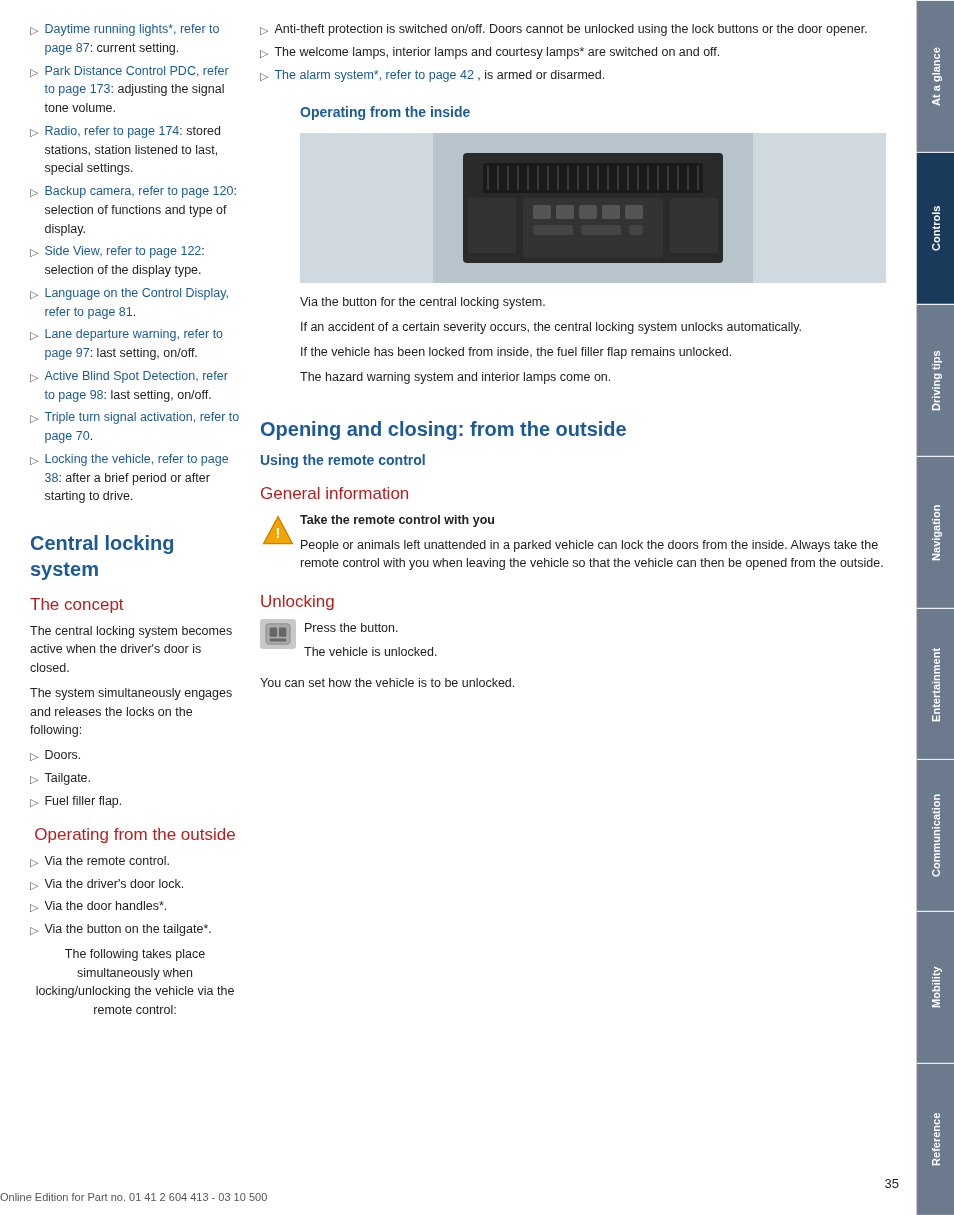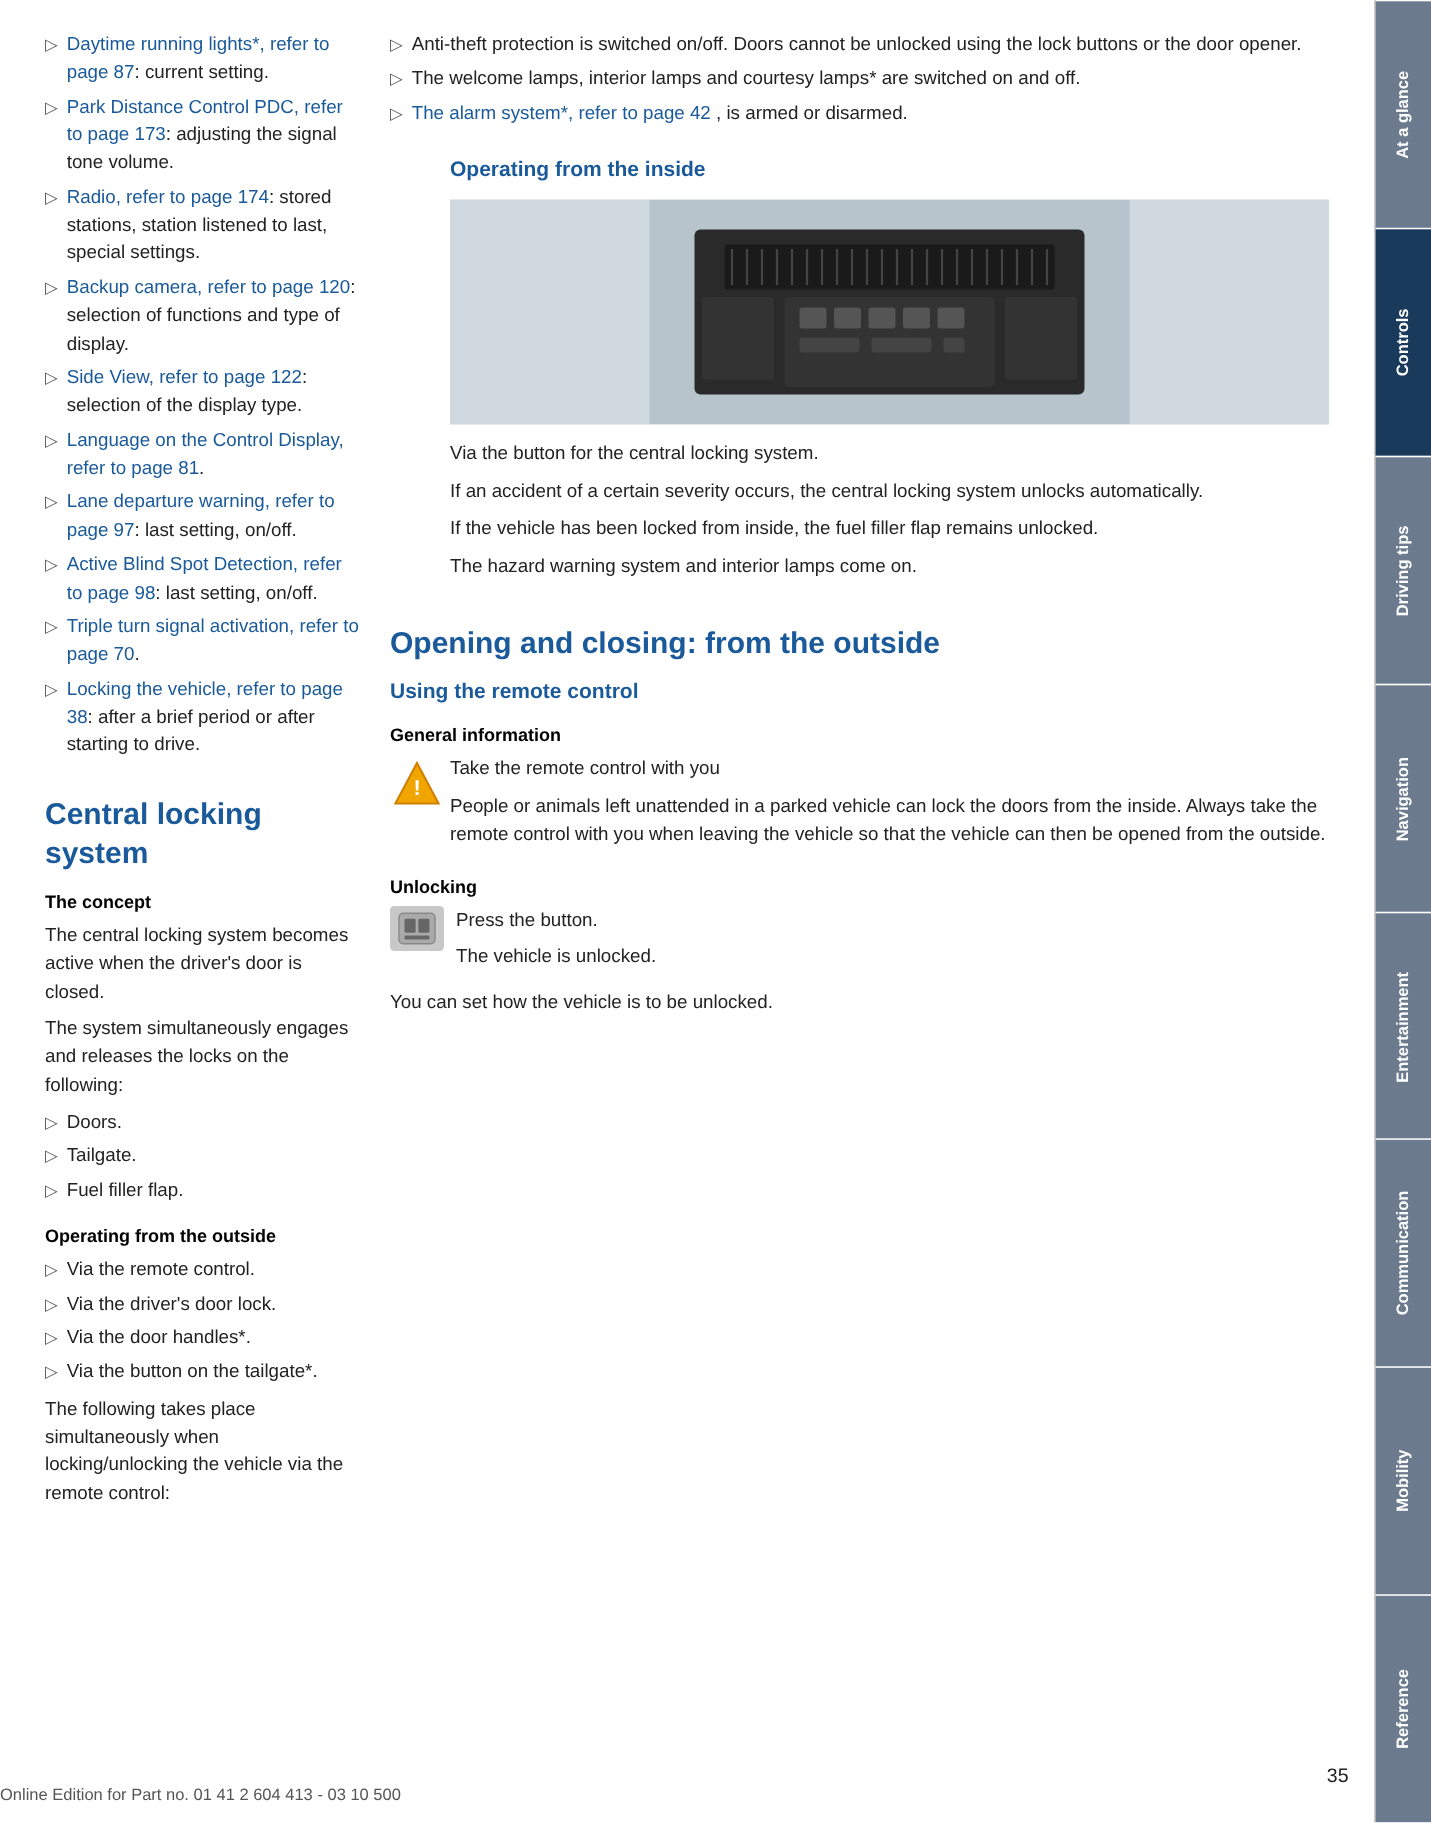--- a/index.html
+++ b/index.html
@@ -78,23 +78,23 @@
       color: #1a5a9a;
     }
     .section-heading {
       color: #1a5a9a;
       font-size: 14px;
       font-weight: bold;
       margin-top: 18px;
       margin-bottom: 6px;
     }
     .sub-heading {
-      color: #000000;
-      font-size: 12px;
-      font-weight: bold;
+      color: #b91c1c;
+      font-size: 17px;
+      font-weight: normal;
       margin-top: 10px;
       margin-bottom: 4px;
     }
     .major-heading {
       color: #1a5a9a;
       font-size: 20px;
       font-weight: bold;
       margin-top: 20px;
       margin-bottom: 8px;
       line-height: 1.3;
@@ -208,21 +208,21 @@
         <div class="bullet-item">
           <span class="bullet-arrow">▷</span>
           <span>Tailgate.</span>
         </div>
         <div class="bullet-item">
           <span class="bullet-arrow">▷</span>
           <span>Fuel filler flap.</span>
         </div>
       </div>
 
-      <div style="margin-top:12px;">
+      <div style="margin-top:12px;text-align:center;">
         <div class="sub-heading">Operating from the outside</div>
         <div class="bullet-item">
           <span class="bullet-arrow">▷</span>
           <span>Via the remote control.</span>
         </div>
         <div class="bullet-item">
           <span class="bullet-arrow">▷</span>
           <span>Via the driver's door lock.</span>
         </div>
         <div class="bullet-item">
@@ -321,21 +321,21 @@
         <div class="sub-heading">General information</div>
 
         <div class="warning-box">
           <div class="warning-triangle">
             <svg viewBox="0 0 40 40" width="36" height="36">
               <polygon points="20,4 36,34 4,34" fill="#f0a500" stroke="#d08000" stroke-width="1.5"></polygon>
               <text x="20" y="28" text-anchor="middle" font-size="16" font-weight="bold" fill="#fff">!</text>
             </svg>
           </div>
           <div>
-            <p class="para" style="font-weight:normal;">Take the remote control with you</p>
+            <p class="para" style="font-weight:bold;">Take the remote control with you</p>
             <p class="para">People or animals left unattended in a parked vehicle can lock the doors from the inside. Always take the remote control with you when leaving the vehicle so that the vehicle can then be opened from the outside.</p>
           </div>
         </div>
 
         <div class="sub-heading">Unlocking</div>
         <div class="unlock-icon-box">
           <div class="unlock-icon">
             <svg viewBox="0 0 30 26" width="28" height="24">
               <rect x="2" y="2" width="26" height="22" rx="3" fill="#aaa" stroke="#888" stroke-width="1"></rect>
               <rect x="6" y="6" width="8" height="10" rx="1" fill="#666"></rect>

